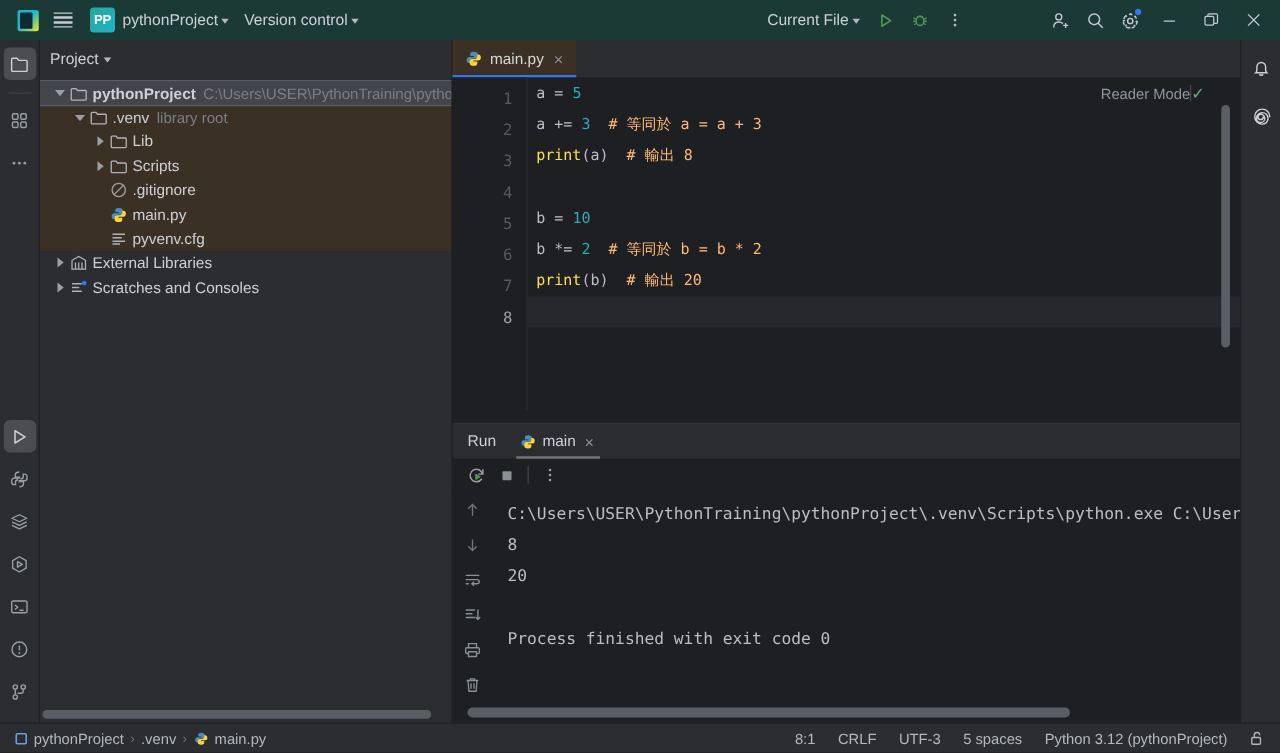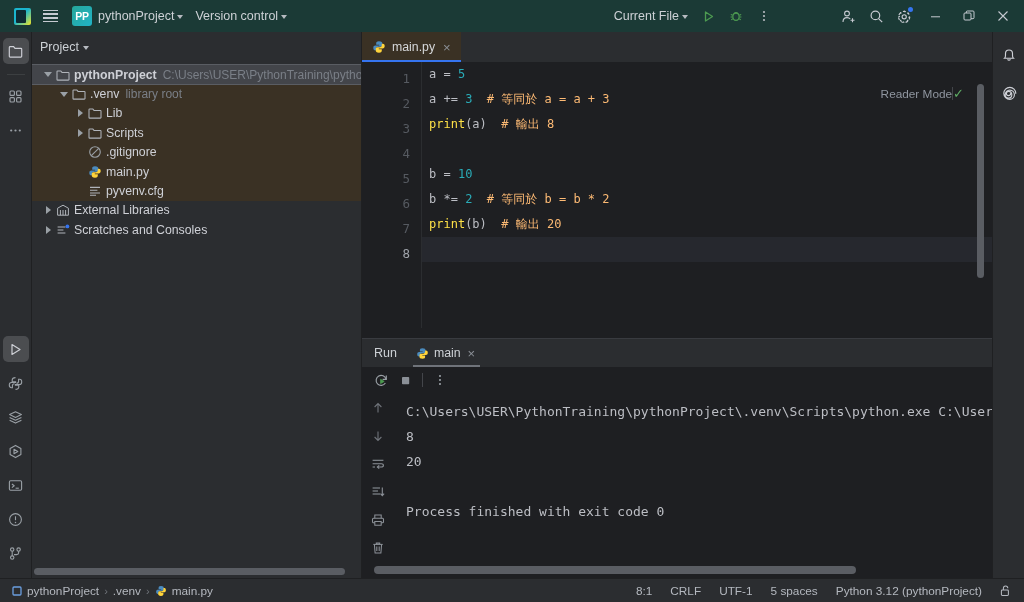--- a/index.html
+++ b/index.html
@@ -138,21 +138,21 @@
   }
   .cl { height:25px; line-height:25px; padding-left:7px; white-space:pre; color:#bcbec4; }
   .cl.cur { background:#26282e; }
   .k-num { color:#2aacb8; }
   .k-fn  { color:#fde047; }
   .k-com { color:#fdba74; }
   .k-txt { color:#bcbec4; }
 
   .reader-mode {
     position:absolute; top:5px; right:28px; display:flex; align-items:center; 
-    font-size:11.8px; color:#9096a0; z-index:5;margin-top:19px;
+    font-size:11.8px; color:#9096a0; z-index:5;
   }
   .rm-divider { width:1px; height:13px; background:#43454a; }
   .rm-check { color:#5fad65; font-size:13px; }
 
   .v-scroll {
     position:absolute; top:22px; right:8px; bottom:8px; width:7px;
   }
   .v-scroll .thumb { position:absolute; left:0; top:0; width:7px; height:82%; background:#5a5d63; border-radius:4px; }
   .editor-hscroll { height:10px; background:#1e1f22; position:relative; flex:none; }
 
@@ -660,21 +660,21 @@
         <path d="M7.5 1.4 C4.9 1.4 4.5 2.5 4.5 3.7 V5.2 H7.7 V5.9 H3.6 C2.3 5.9 1.4 6.7 1.4 8.5 C1.4 10.3 2.2 11.1 3.5 11.1 H4.5 V9.4 C4.5 8.1 5.5 7.3 6.7 7.3 H9.2 C10.3 7.3 11 6.5 11 5.4 V3.7 C11 2.5 10.2 1.4 7.5 1.4 Z" fill="#4b8bbe"></path>
         <path d="M7.5 13.6 C10.1 13.6 10.5 12.5 10.5 11.3 V9.8 H7.3 V9.1 H11.4 C12.7 9.1 13.6 8.3 13.6 6.5 C13.6 4.7 12.8 3.9 11.5 3.9 H10.5 V5.6 C10.5 6.9 9.5 7.7 8.3 7.7 H5.8 C4.7 7.7 4 8.5 4 9.6 V11.3 C4 12.5 4.8 13.6 7.5 13.6 Z" fill="#ffd43b"></path>
       </svg>
       <span>main.py</span>
     </div>
 
     <div class="sb-spacer"></div>
 
     <div class="sb-item">8:1</div>
     <div class="sb-item">CRLF</div>
-    <div class="sb-item">UTF-1</div>
+    <div class="sb-item">UTF-3</div>
     <div class="sb-item">5 spaces</div>
     <div class="sb-item">Python 3.12 (pythonProject)</div>
     <div class="sb-item" style="padding:0 4px 0 8px">
       <svg width="13" height="13" viewBox="0 0 13 13" stroke="#b4b8bf" stroke-width="1.05" fill="none">
         <rect x="2.4" y="6" width="7" height="5.4" rx="0.9"></rect>
         <path d="M4.4 6 V4.2 A2.2 2.2 0 0 1 8.8 4.2"></path>
       </svg>
     </div>
   </div>
 </div>

